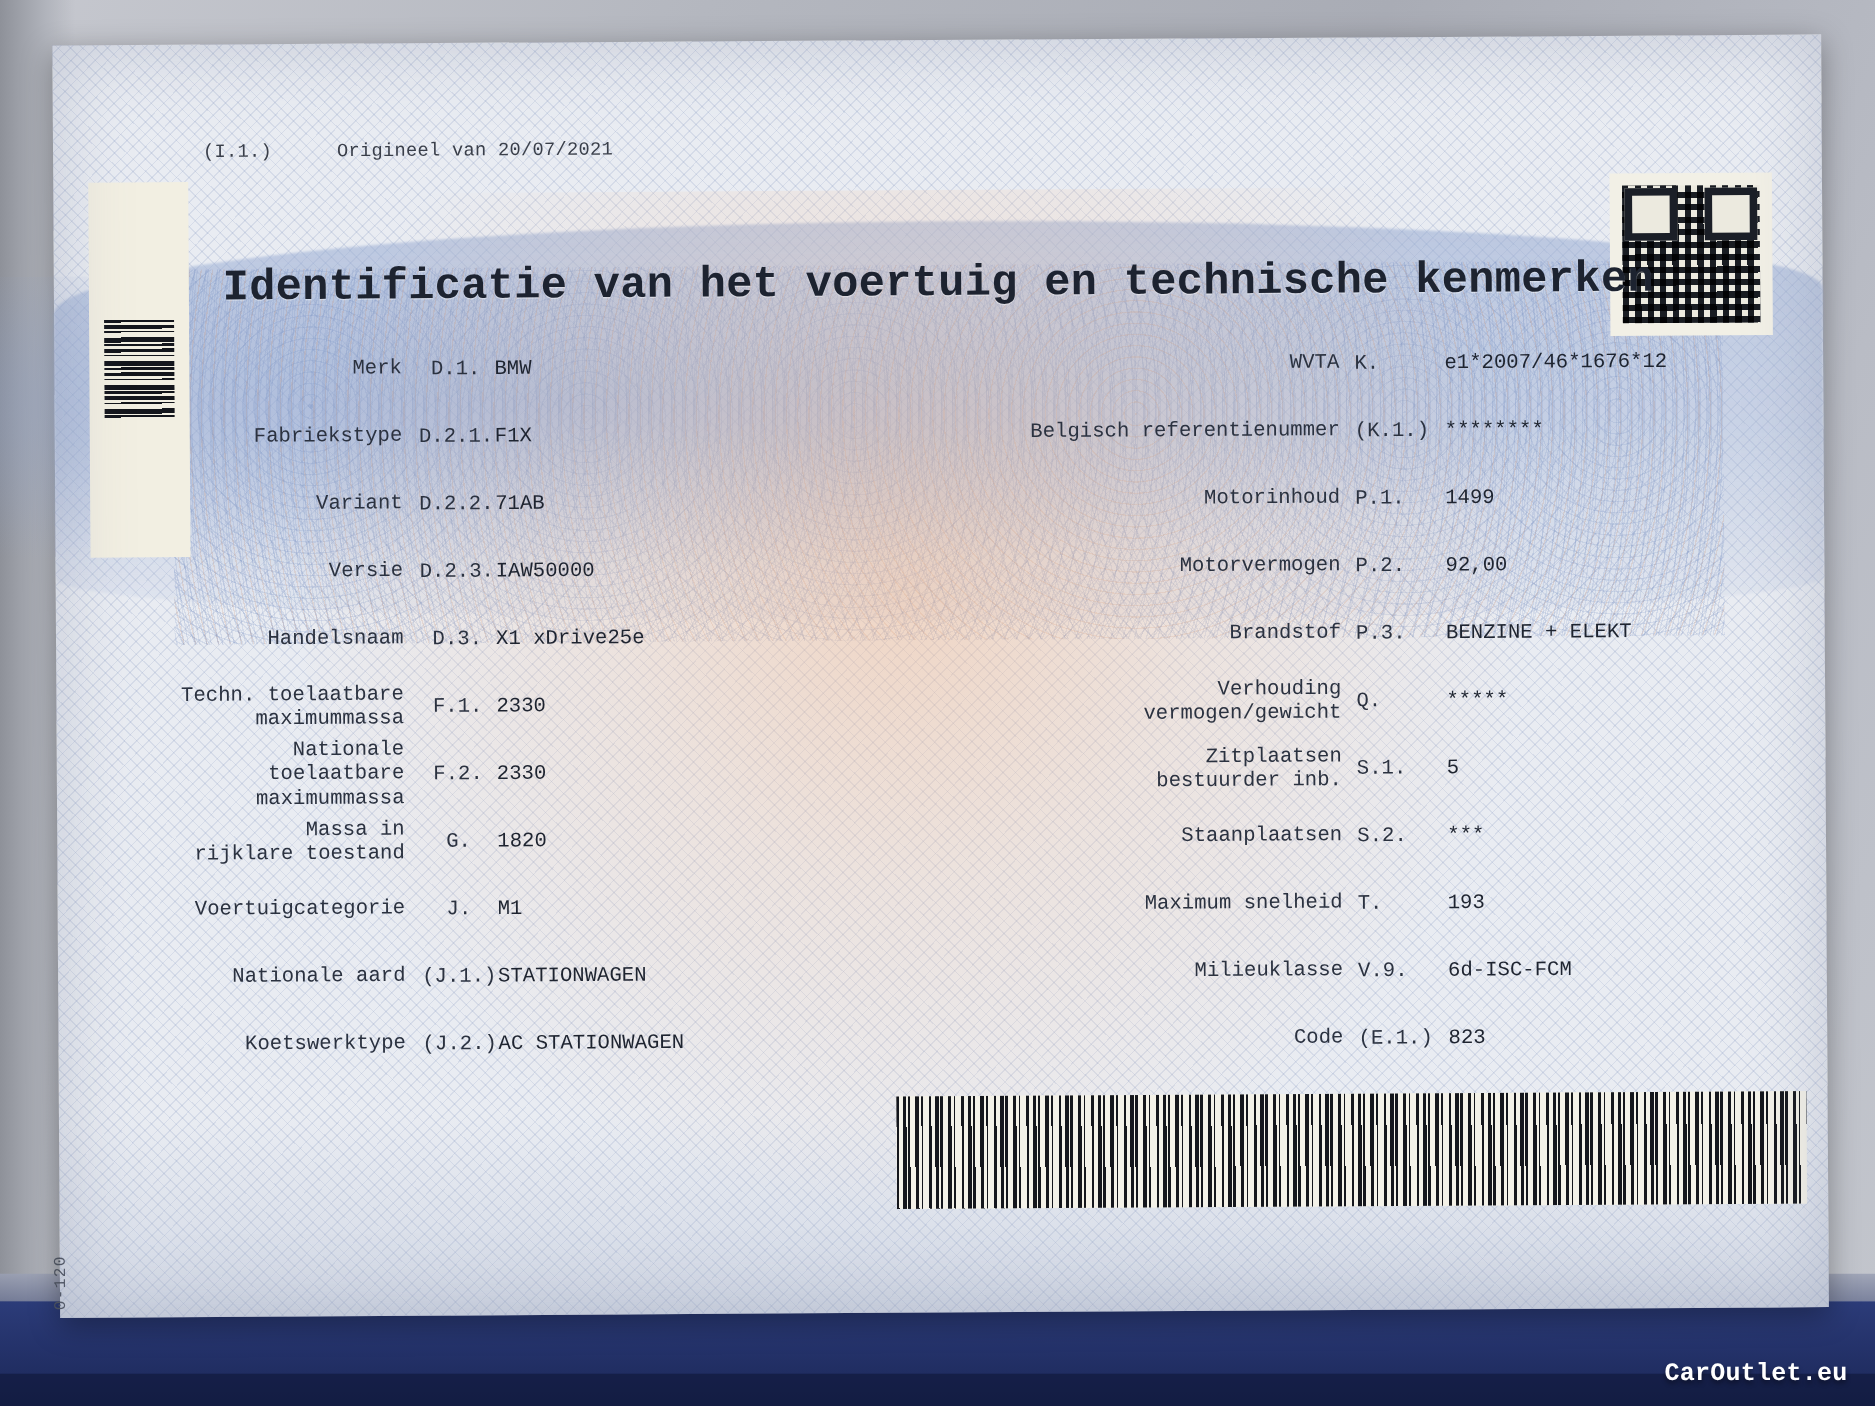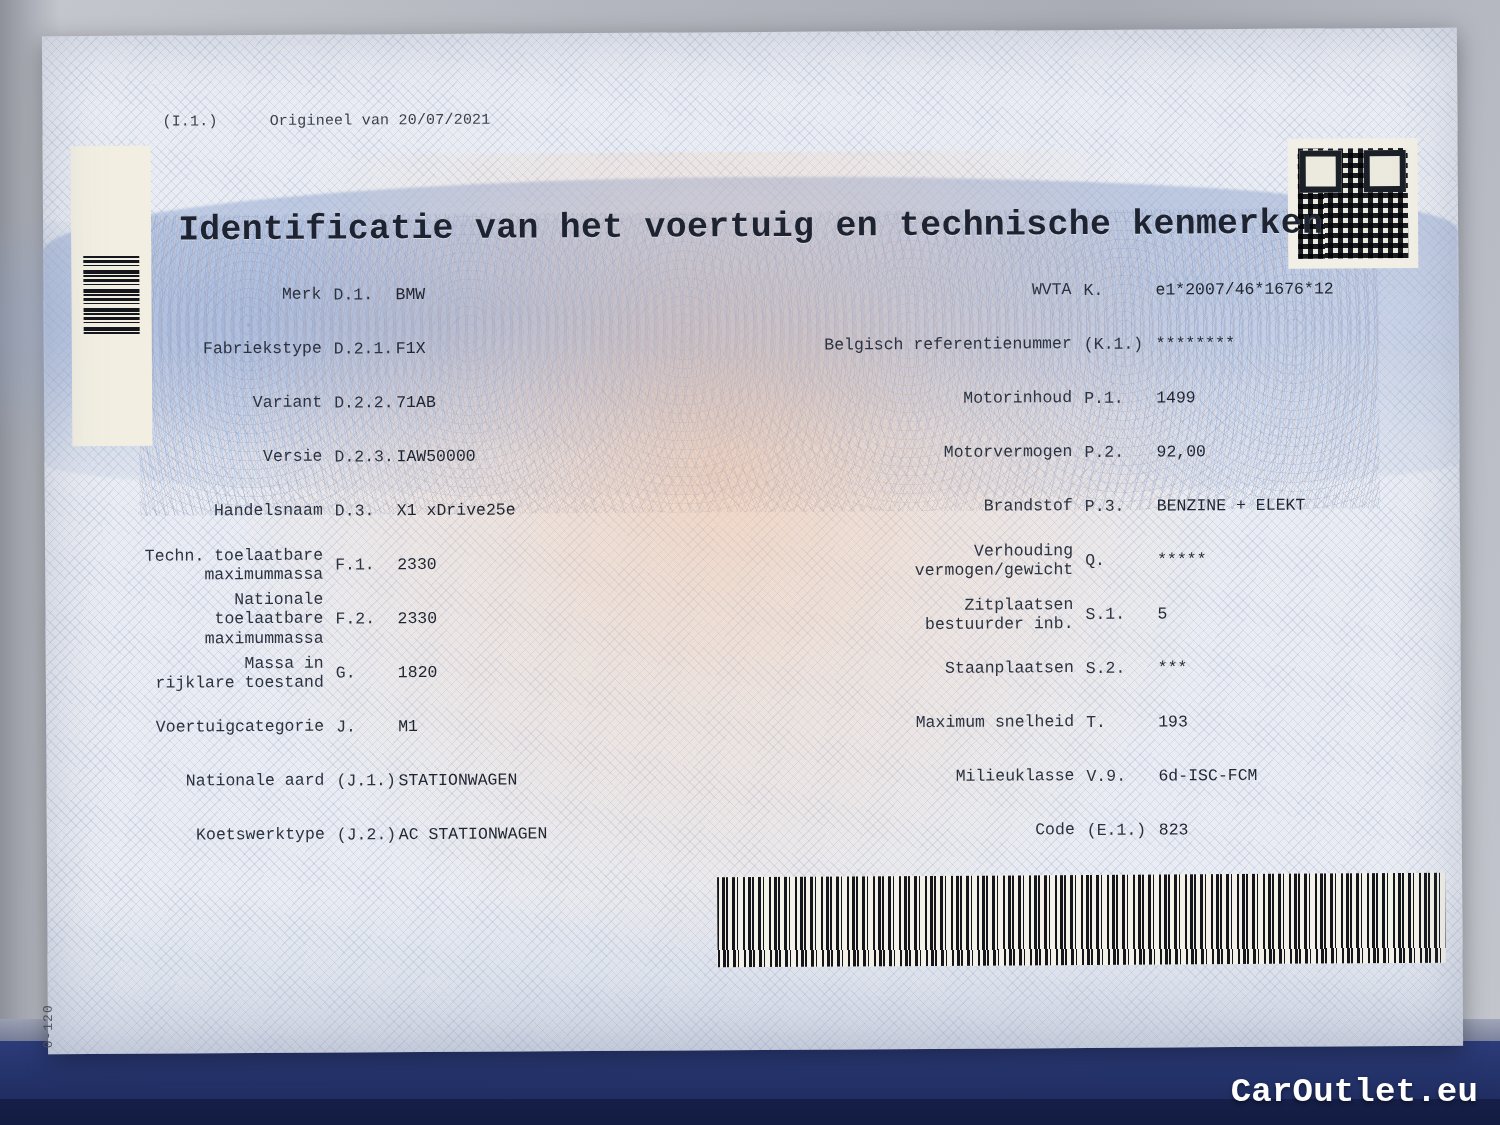--- a/index.html
+++ b/index.html
@@ -149,41 +149,41 @@
     text-align:right;font-size:16.5px;color:#2b3240;line-height:1.18;
   }
   .row .code{
     font-size:16.5px;color:#2b3240;font-weight:normal;
   }
   .row .val{
     font-size:16.5px;color:#1e2430;
   }
 
   .col-left .lbl{width:200px;padding-right:12px;}
-  .col-left .code{width:62px;}
+  .col-left .code{width:62px;text-align:center;}
   .col-left .val{flex:1;}
 
   .col-right .lbl{width:268px;padding-right:12px;}
   .col-right .code{width:72px;}
   .col-right .val{flex:1;}
   .r-h46{height:48px;}
   .two-line{line-height:1.15;}
 
   
   .side-text{
     position:absolute;left:8px;bottom:6px;
     transform:rotate(-90deg);transform-origin:left bottom;
     font-size:13px;color:#4a505c;letter-spacing:1px;
     white-space:nowrap;
   }
 
   
   .watermark{
     position:absolute;right:22px;bottom:14px;
-    font-size:34px;font-weight:bold;color:#ffffff;
+    font-size:20px;font-weight:bold;color:#ffffff;
     text-shadow:0 2px 4px rgba(0,0,0,.45);
     letter-spacing:.2px;
   }
 </style>
 </head>
 <body>
 
 <div id="root">
 
   <div class="desk"></div>

